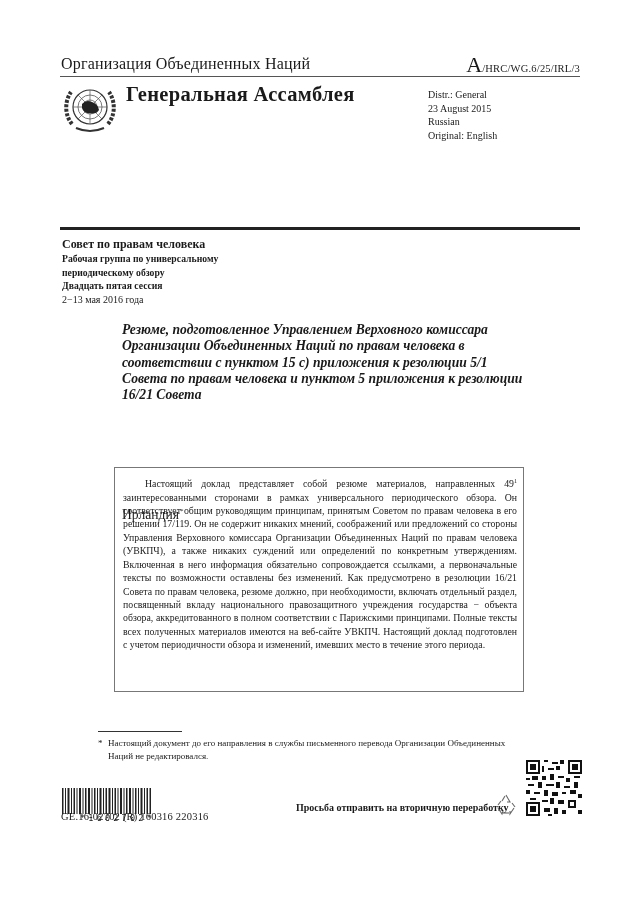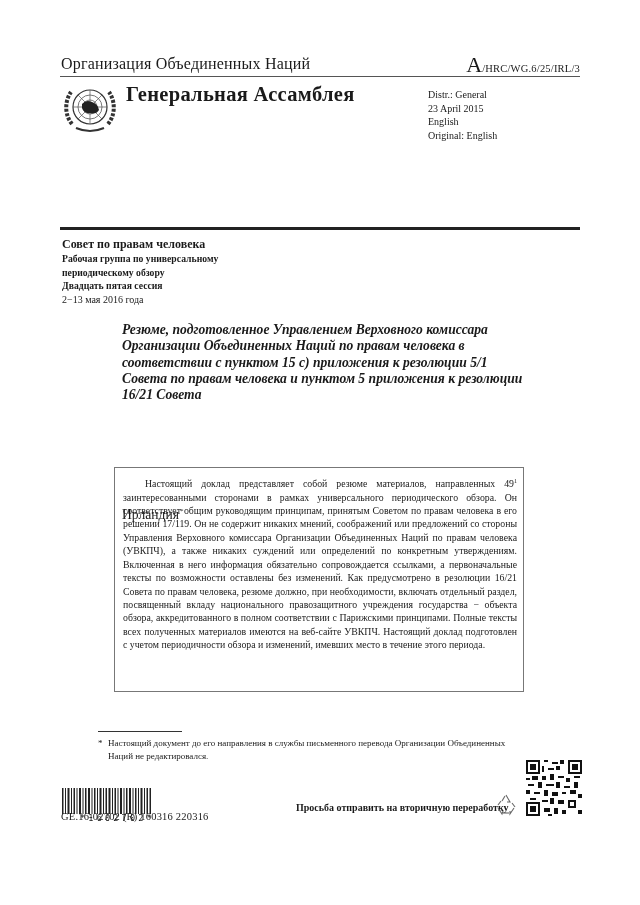--- a/index.html
+++ b/index.html
@@ -71,22 +71,22 @@
     <line x1="11" y1="27" x2="45" y2="27" stroke="#555" stroke-width="0.7"></line>
     <line x1="28" y1="10" x2="28" y2="44" stroke="#555" stroke-width="0.7"></line>
     <line x1="16" y1="15" x2="40" y2="39" stroke="#555" stroke-width="0.7"></line>
     <line x1="40" y1="15" x2="16" y2="39" stroke="#555" stroke-width="0.7"></line>
     <path d="M20 24 Q24 19 30 22 Q36 24 37 30 Q34 35 28 33 Q22 34 20 28 Z" fill="#222"></path>
   </svg>
 </div>
 <div class="abs assembly-title">Генеральная Ассамблея</div>
 <div class="abs distr">
   <div>Distr.: General</div>
-  <div>23 April 2015</div>
-  <div>English</div>
+  <div>23 August 2015</div>
+  <div>Russian</div>
   <div>Original: English</div>
 </div>
 
 <div class="abs rule-thick"></div>
 
 <div class="abs council">
   <div class="l1">Совет по правам человека</div>
   <div class="l2">Рабочая группа по универсальному</div>
   <div class="l2">периодическому обзору</div>
   <div class="l2">Двадцать пятая сессия</div>

